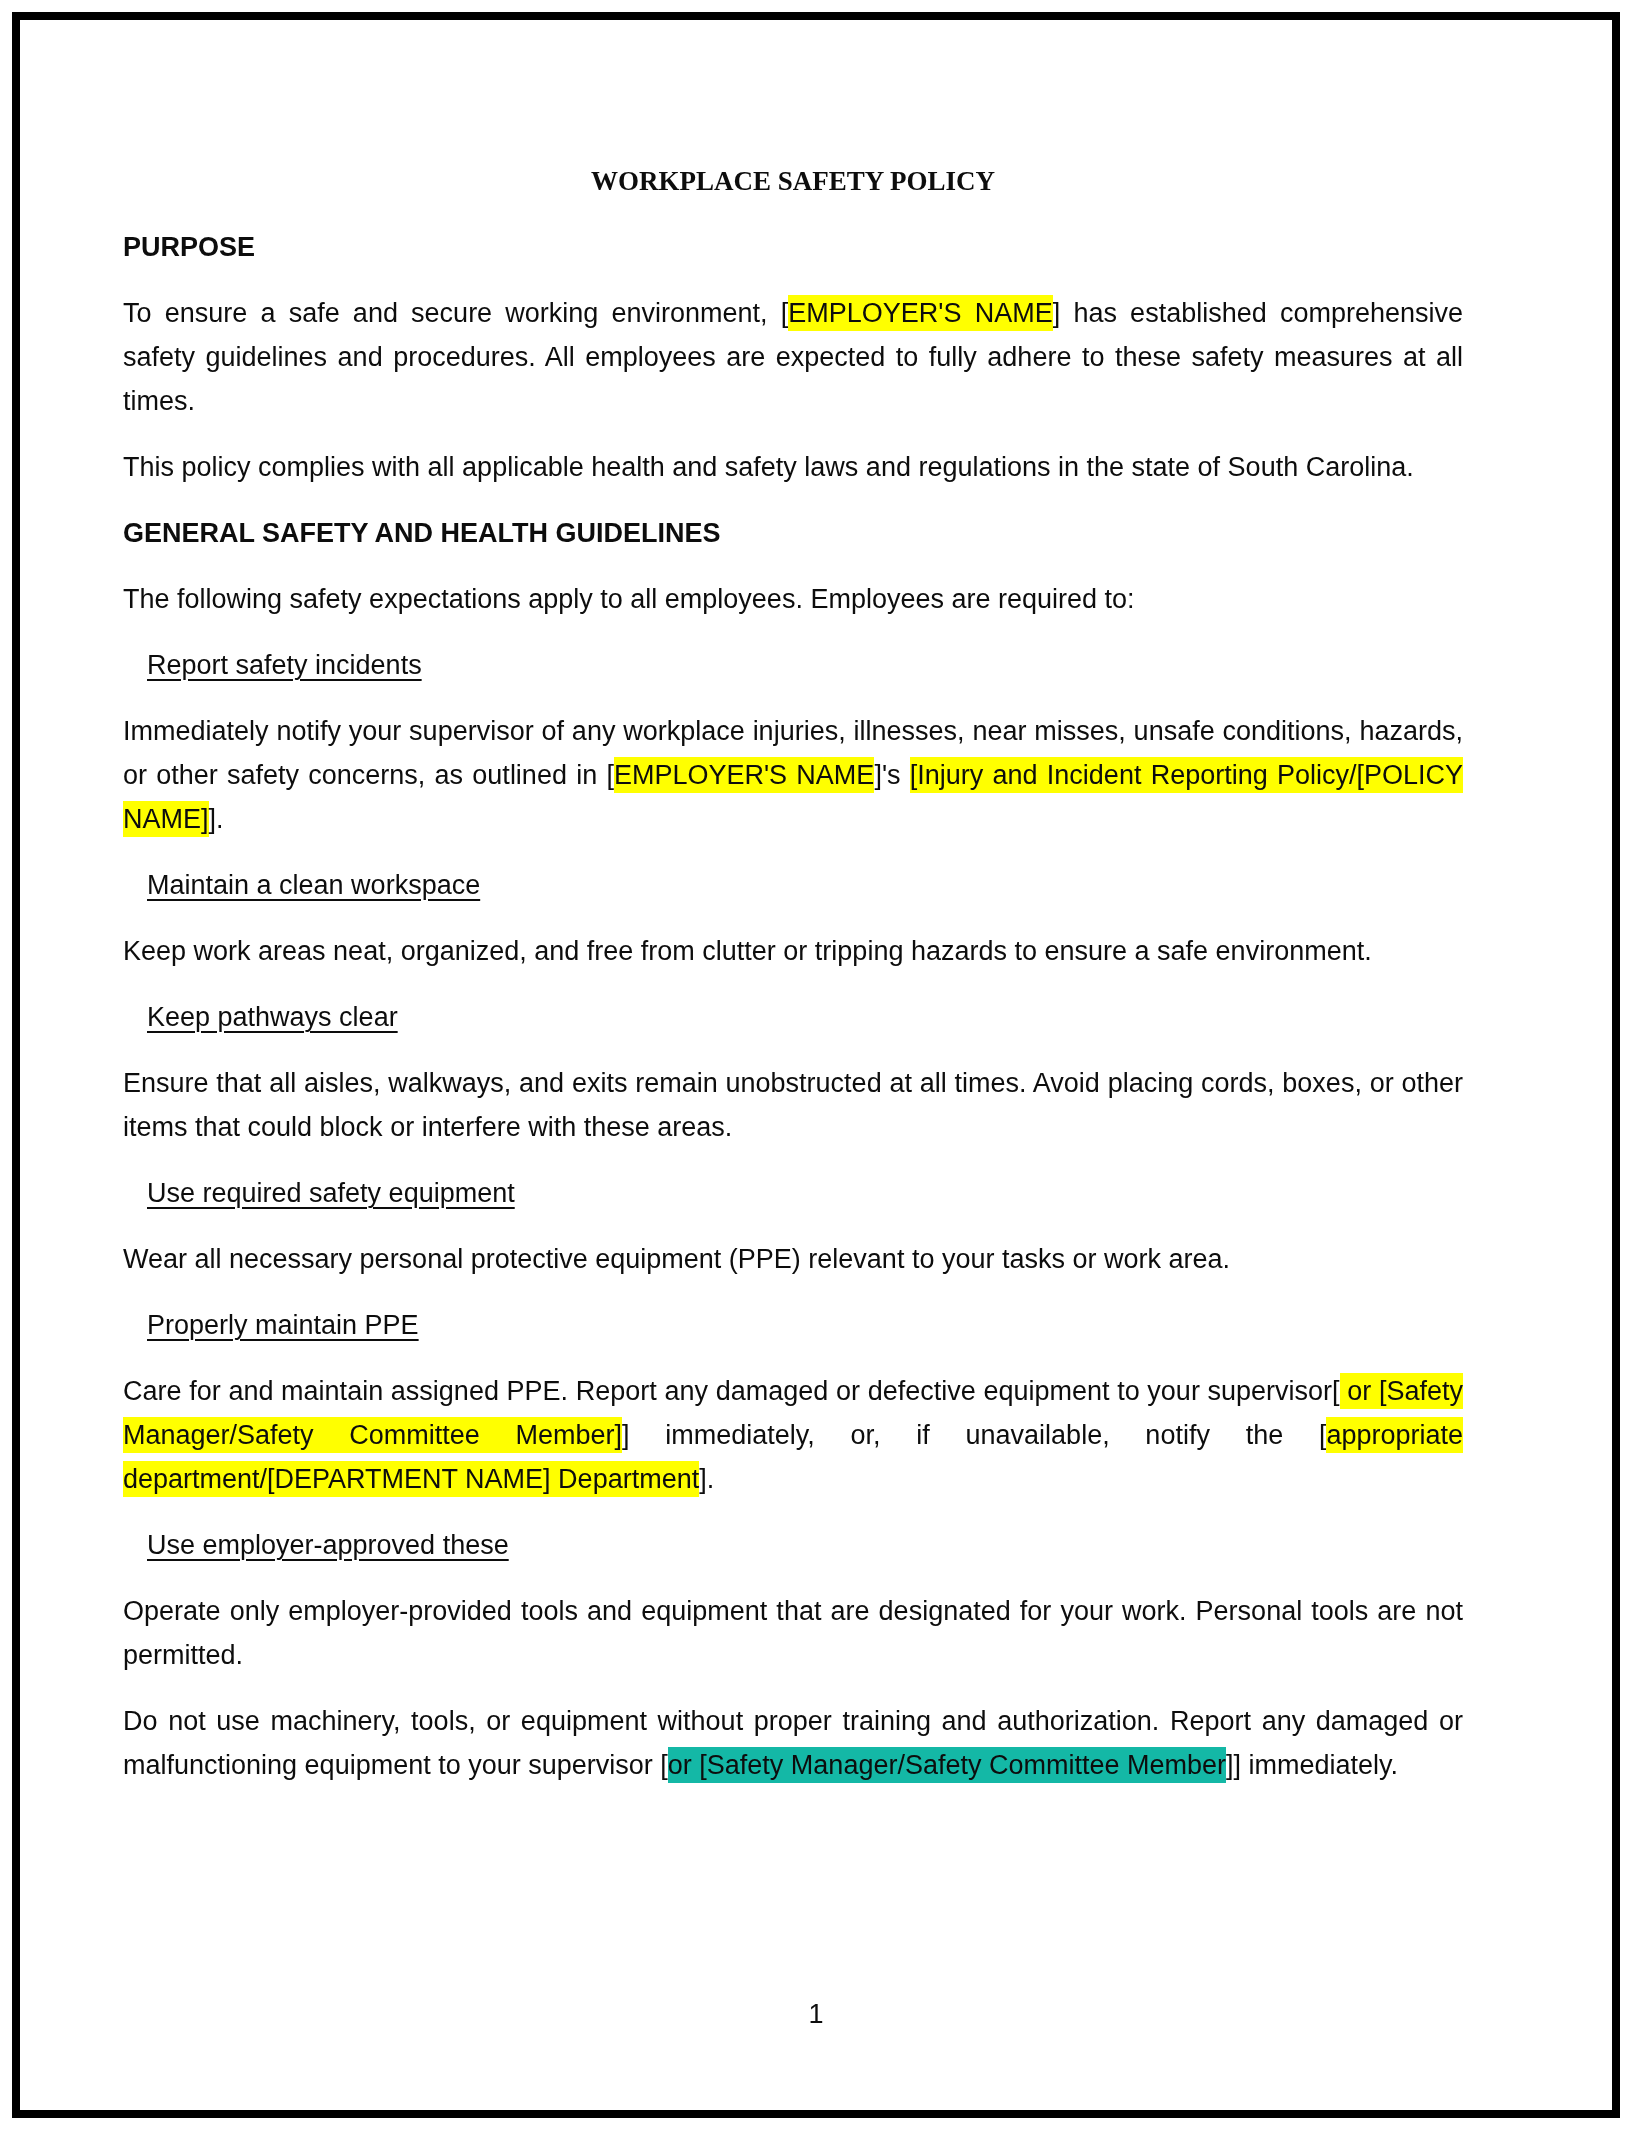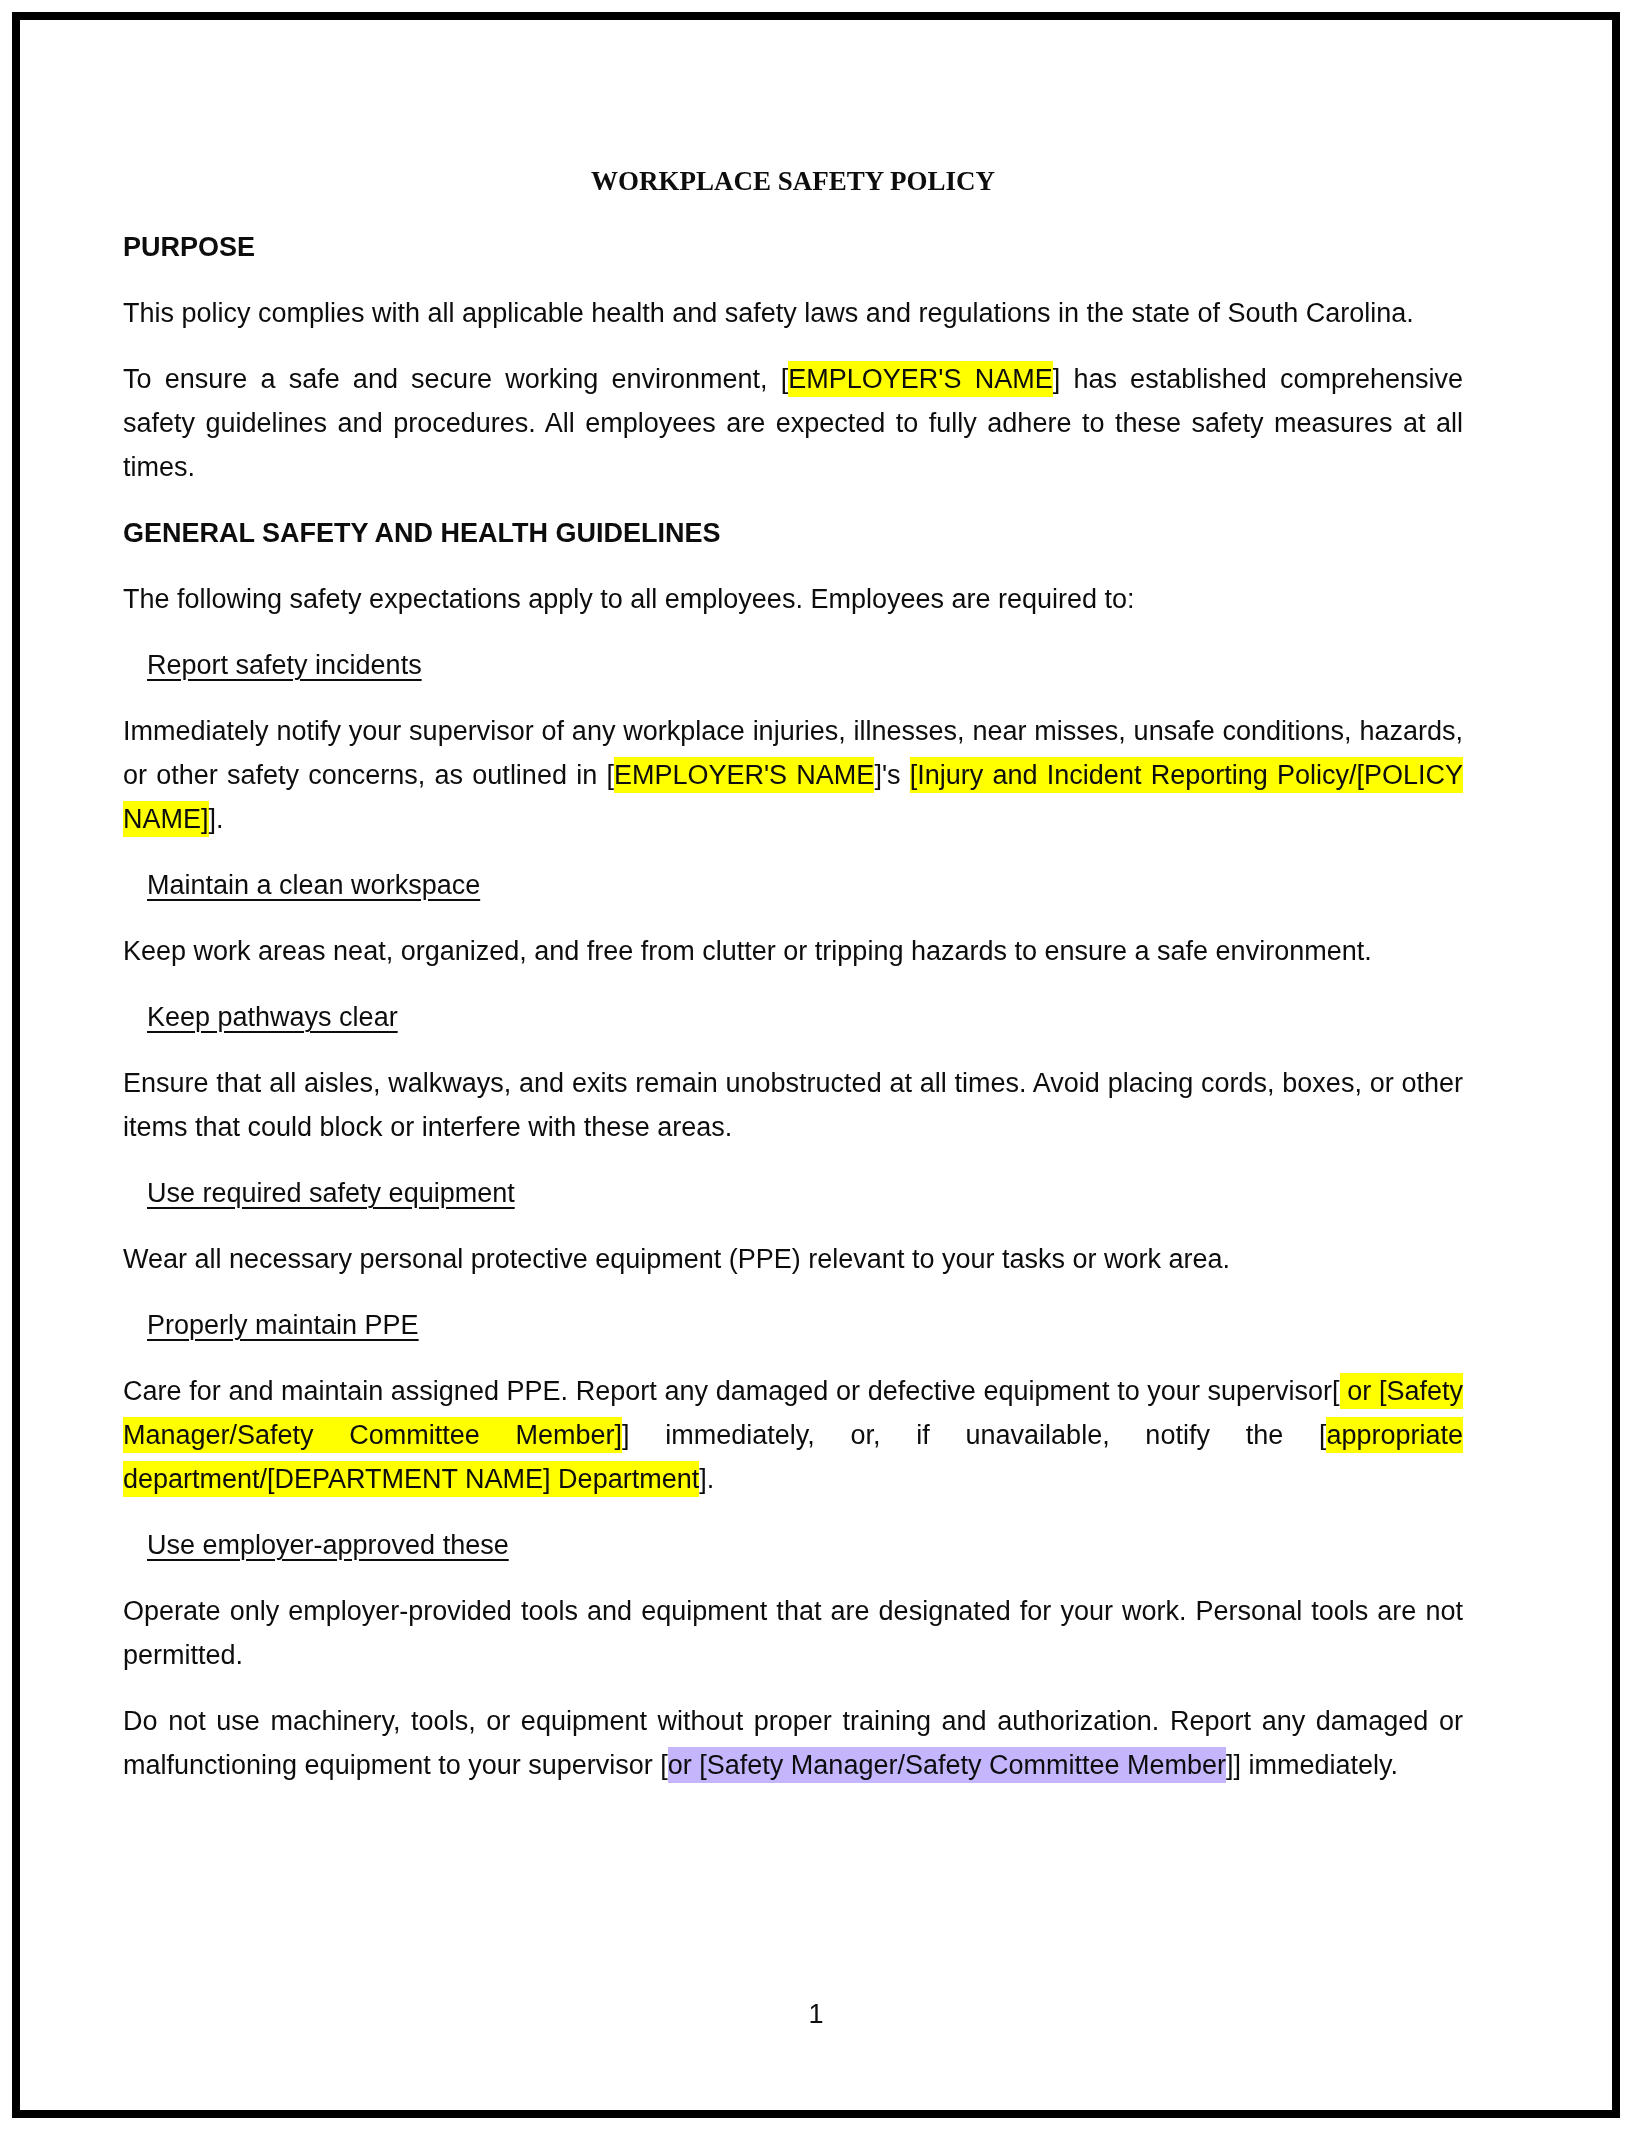--- a/index.html
+++ b/index.html
@@ -65,35 +65,35 @@
   }
 </style>
 </head>
 <body>
 
 <div class="frame">
   <div class="page">
     <p class="title">WORKPLACE SAFETY POLICY</p>
     <main id="doc-body">
         <p class="h">PURPOSE</p>
+        <p class="body"><span>To ensure a safe and secure working environment, [</span><span class="hl" style="background-color: rgb(255, 255, 0);">EMPLOYER'S NAME</span><span>] has established comprehensive safety guidelines and procedures. All employees are expected to fully adhere to these safety measures at all times.</span></p>
         <p class="body"><span>This policy complies with all applicable health and safety laws and regulations in the state of South Carolina.</span></p>
-        <p class="body"><span>To ensure a safe and secure working environment, [</span><span class="hl" style="background-color: rgb(255, 255, 0);">EMPLOYER'S NAME</span><span>] has established comprehensive safety guidelines and procedures. All employees are expected to fully adhere to these safety measures at all times.</span></p>
         <p class="h">GENERAL SAFETY AND HEALTH GUIDELINES</p>
         <p class="body"><span>The following safety expectations apply to all employees. Employees are required to:</span></p>
         <p class="sub"><span class="u">Report safety incidents</span></p>
         <p class="body"><span>Immediately notify your supervisor of any workplace injuries, illnesses, near misses, unsafe conditions, hazards, or other safety concerns, as outlined in [</span><span class="hl" style="background-color: rgb(255, 255, 0);">EMPLOYER'S NAME</span><span>]'s </span><span class="hl" style="background-color: rgb(255, 255, 0);">[Injury and Incident Reporting Policy/[POLICY NAME]</span><span>].</span></p>
         <p class="sub"><span class="u">Maintain a clean workspace</span></p>
         <p class="body"><span>Keep work areas neat, organized, and free from clutter or tripping hazards to ensure a safe environment.</span></p>
         <p class="sub"><span class="u">Keep pathways clear</span></p>
         <p class="body"><span>Ensure that all aisles, walkways, and exits remain unobstructed at all times. Avoid placing cords, boxes, or other items that could block or interfere with these areas.</span></p>
         <p class="sub"><span class="u">Use required safety equipment</span></p>
         <p class="body"><span>Wear all necessary personal protective equipment (PPE) relevant to your tasks or work area.</span></p>
         <p class="sub"><span class="u">Properly maintain PPE</span></p>
         <p class="body"><span>Care for and maintain assigned PPE. Report any damaged or defective equipment to your supervisor[</span><span class="hl" style="background-color: rgb(255, 255, 0);"> or [Safety Manager/Safety Committee Member]</span><span>] immediately, or, if unavailable, notify the [</span><span class="hl" style="background-color: rgb(255, 255, 0);">appropriate department/[DEPARTMENT NAME] Department</span><span>].</span></p>
         <p class="sub"><span class="u">Use employer-approved these</span></p>
         <p class="body"><span>Operate only employer-provided tools and equipment that are designated for your work. Personal tools are not permitted.</span></p>
-        <p class="body"><span>Do not use machinery, tools, or equipment without proper training and authorization. Report any damaged or malfunctioning equipment to your supervisor [</span><span class="hl" style="background-color: #c4b5fd;">or [Safety Manager/Safety Committee Member</span><span>]] immediately.</span></p>
+        <p class="body"><span>Do not use machinery, tools, or equipment without proper training and authorization. Report any damaged or malfunctioning equipment to your supervisor [</span><span class="hl" style="background-color: #14b8a6;">or [Safety Manager/Safety Committee Member</span><span>]] immediately.</span></p>
       </main>
     <div class="footer">
       <span>1</span>
     </div>
   </div>
 </div>
 
 </body></html>

